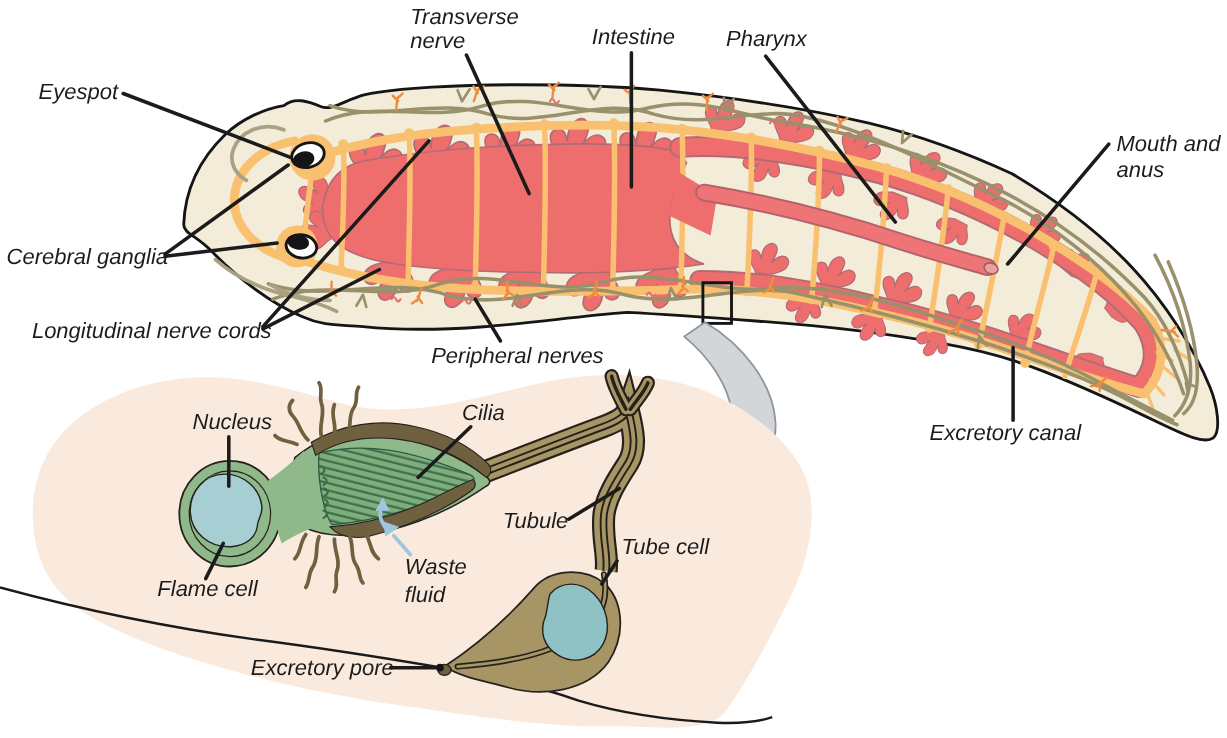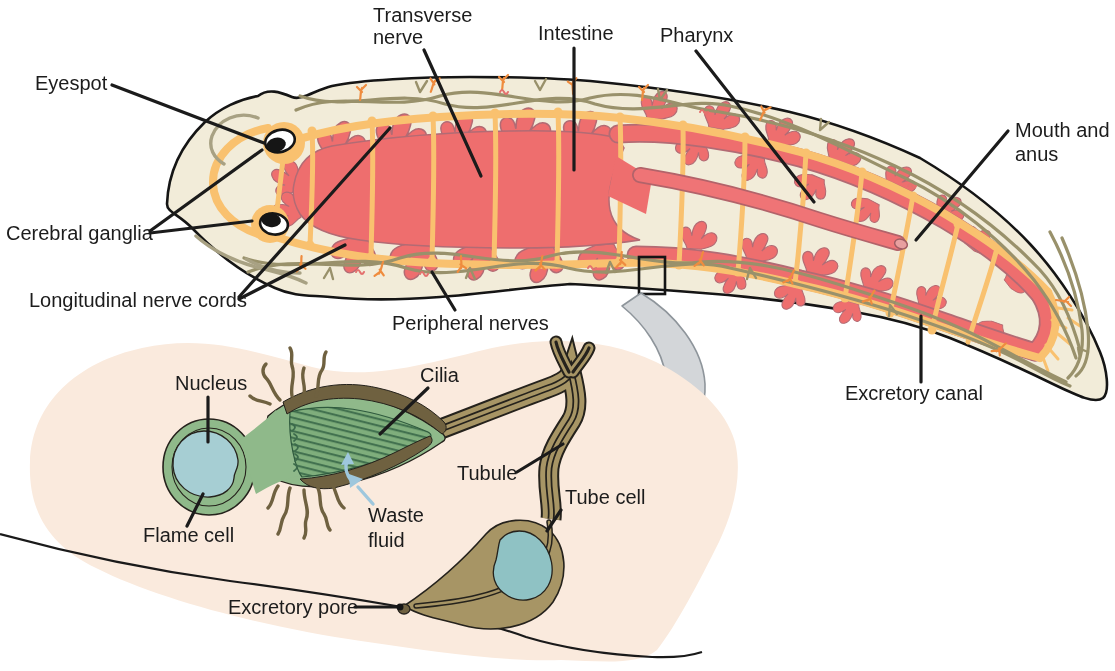--- a/index.html
+++ b/index.html
@@ -1,16 +1,16 @@
 <!DOCTYPE html>
 <html><head>
 <meta charset="utf-8">
 <style>
   html,body{margin:0;padding:0;background:#fff;}
-  .stage{position:relative;width:1115px;height:671px;background:#ffffff;overflow:hidden;}
+  .stage{position:relative;width:1115px;height:671px;background:#ffffff;overflow:hidden;font-style:italic;}
   svg{display:block;}
   .lbl{font-family:"Liberation Sans",sans-serif;font-size:20px;fill:#1c1c1c;}
   .ldr{stroke:#1b1b1b;stroke-width:3.2;fill:none;stroke-linecap:round;}
   .body-outline{fill:#f2ecd9;stroke:#151515;stroke-width:2.6;}
   .olive{stroke:#99916b;fill:none;stroke-width:3.2;stroke-linecap:round;}
   .olive-lt{stroke:#a8a183;fill:none;stroke-width:3.4;stroke-linecap:round;}
   .twig{stroke:#99916b;fill:none;stroke-width:2.4;stroke-linecap:round;}
   .cord{stroke:#f9c16f;stroke-width:8;fill:none;stroke-linecap:round;}
   .rung{stroke:#f9c16f;stroke-width:5;fill:none;stroke-linecap:round;}
   .node{fill:#f9c16f;}

